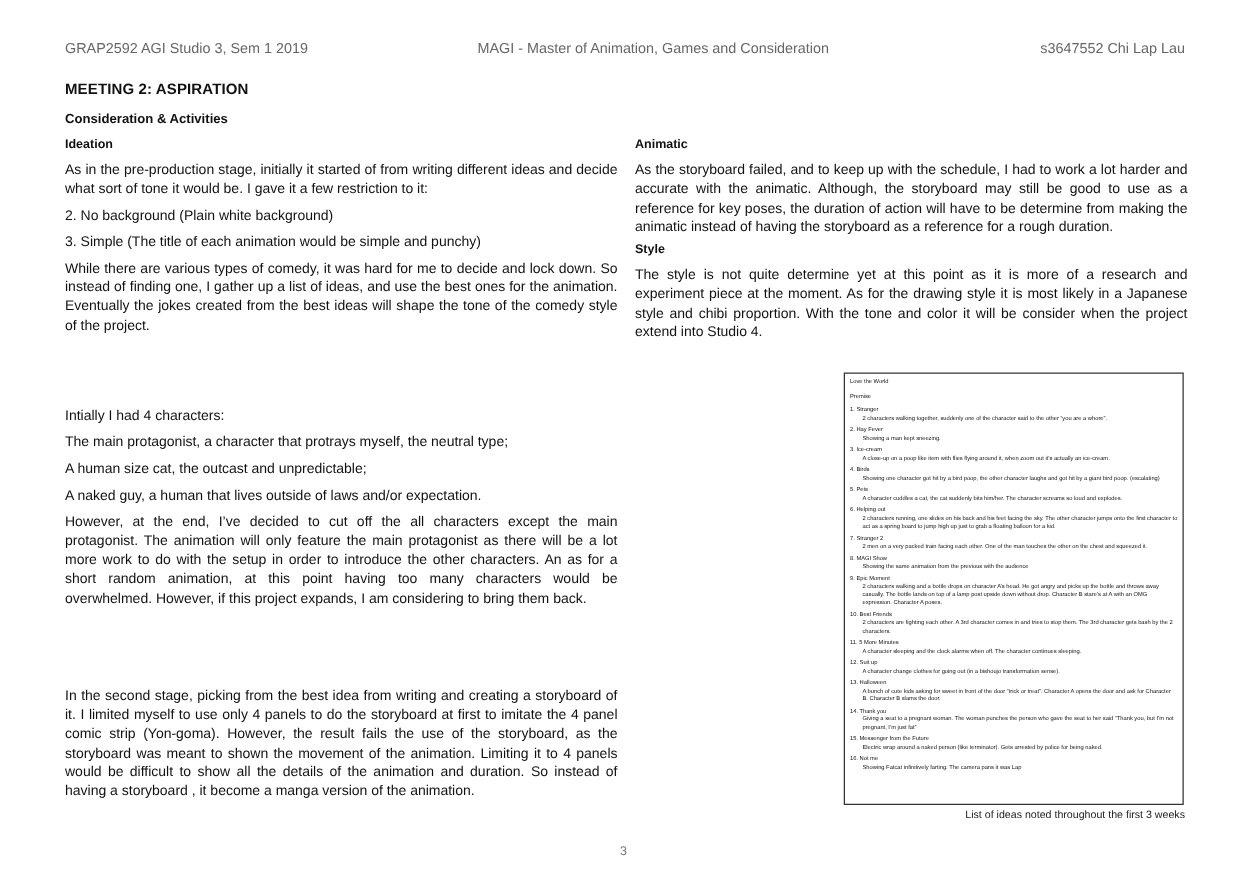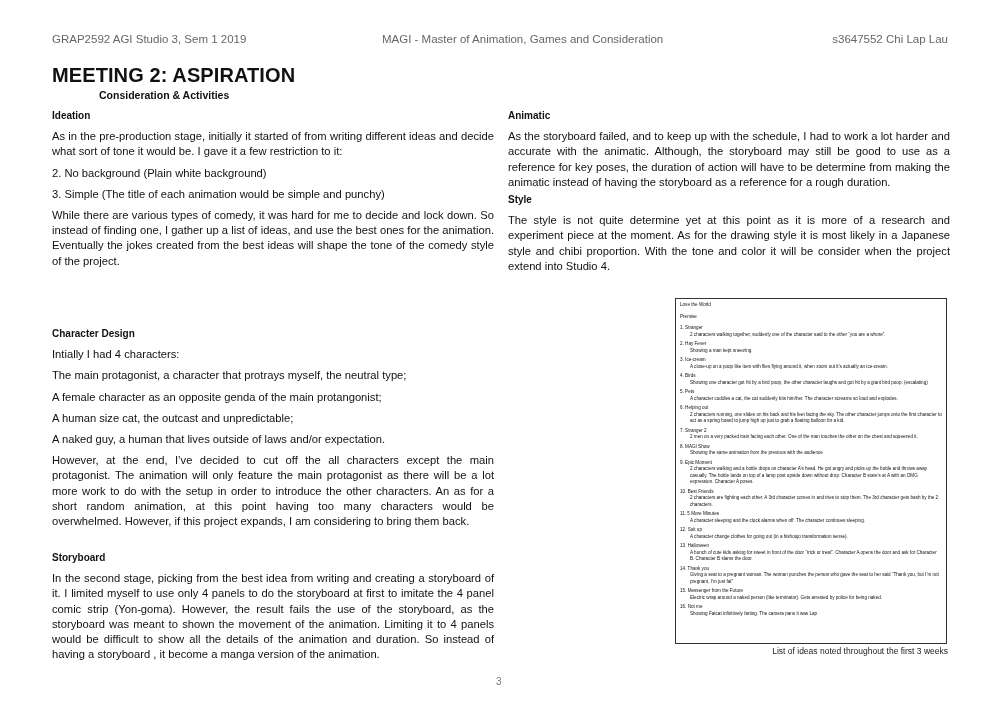--- a/index.html
+++ b/index.html
@@ -7,24 +7,24 @@
     width: 1000px; height: 706px; position: relative; overflow: hidden;
     font-family: "Liberation Sans", sans-serif; color: #111;
   }
   .hdr { position: absolute; top: 33px; font-size: 11.5px; color: #666; }
   #hdr-left { left: 52px; text-align: right; }
   #hdr-center { left: 382px; }
   #hdr-right { right: 52px; }
 
   #page-title {
     position: absolute; left: 52px; top: 64px;
-    font-size: 20px; font-weight: bold; letter-spacing: 0.1px;
+    font-size: 12px; font-weight: bold; letter-spacing: 0.1px;
   }
   #section-heading {
-    position: absolute; left: 52px; top: 89px; font-size: 10.5px; font-weight: bold; margin-left: 47px;
+    position: absolute; left: 52px; top: 89px; font-size: 10.5px; font-weight: bold;
   }
 
   .col { position: absolute; font-size: 11.2px; line-height: 15.2px; color: #111; }
   .col p { margin: 0 0 6px 0; text-align: justify; }
   .col h3 { margin: 0 0 6px 0; font-size: 10px; font-weight: bold; }
   #left-col { left: 52px; top: 108px; width: 442px; }
   #right-col { left: 508px; top: 108px; width: 442px; }
 
   .block { position: absolute; left: 0; width: 100%; }
 
@@ -59,31 +59,28 @@
 <div id="left-col" class="col">
   <div class="block" style="top:0">
     <h3>Ideation</h3>
     <p>As in the pre-production stage, initially it started of from writing different ideas and decide what sort of tone it would be. I gave it a few restriction to it:</p>
     <p>2. No background (Plain white background)</p>
     <p>3. Simple (The title of each animation would be simple and punchy)</p>
     <p>While there are various types of comedy, it was hard for me to decide and lock down. So instead of finding one, I gather up a list of ideas, and use the best ones for the animation. Eventually the jokes created from the best ideas will shape the tone of the comedy style of the project.</p>
   </div>
 
   <div class="block" style="top:218px">
-    <h3>Character Design</h3>
     <p>Intially I had 4 characters:</p>
     <p>The main protagonist, a character that protrays myself, the neutral type;</p>
-    <p>A female character as an opposite genda of the main protangonist;</p>
     <p>A human size cat, the outcast and unpredictable;</p>
     <p>A naked guy, a human that lives outside of laws and/or expectation.</p>
     <p>However, at the end, I’ve decided to cut off the all characters except the main protagonist. The animation will only feature the main protagonist as there will be a lot more work to do with the setup in order to introduce the other characters. An as for a short random animation, at this point having too many characters would be overwhelmed. However, if this project expands, I am considering to bring them back.</p>
   </div>
 
   <div class="block" style="top:442px">
-    <h3>Storyboard</h3>
     <p>In the second stage, picking from the best idea from writing and creating a storyboard of it. I limited myself to use only 4 panels to do the storyboard at first to imitate the 4 panel comic strip (Yon-goma). However, the result fails the use of the storyboard, as the storyboard was meant to shown the movement of the animation. Limiting it to 4 panels would be difficult to show all the details of the animation and duration. So instead of having a storyboard , it become a manga version of the animation.</p>
   </div>
 </div>
 
 <div id="right-col" class="col">
   <div class="block" style="top:0">
     <h3>Animatic</h3>
     <p>As the storyboard failed, and to keep up with the schedule, I had to work a lot harder and accurate with the animatic. Although, the storyboard may still be good to use as a reference for key poses, the duration of action will have to be determine from making the animatic instead of having the storyboard as a reference for a rough duration.</p>
   </div>
   <div class="block" style="top:84px">

